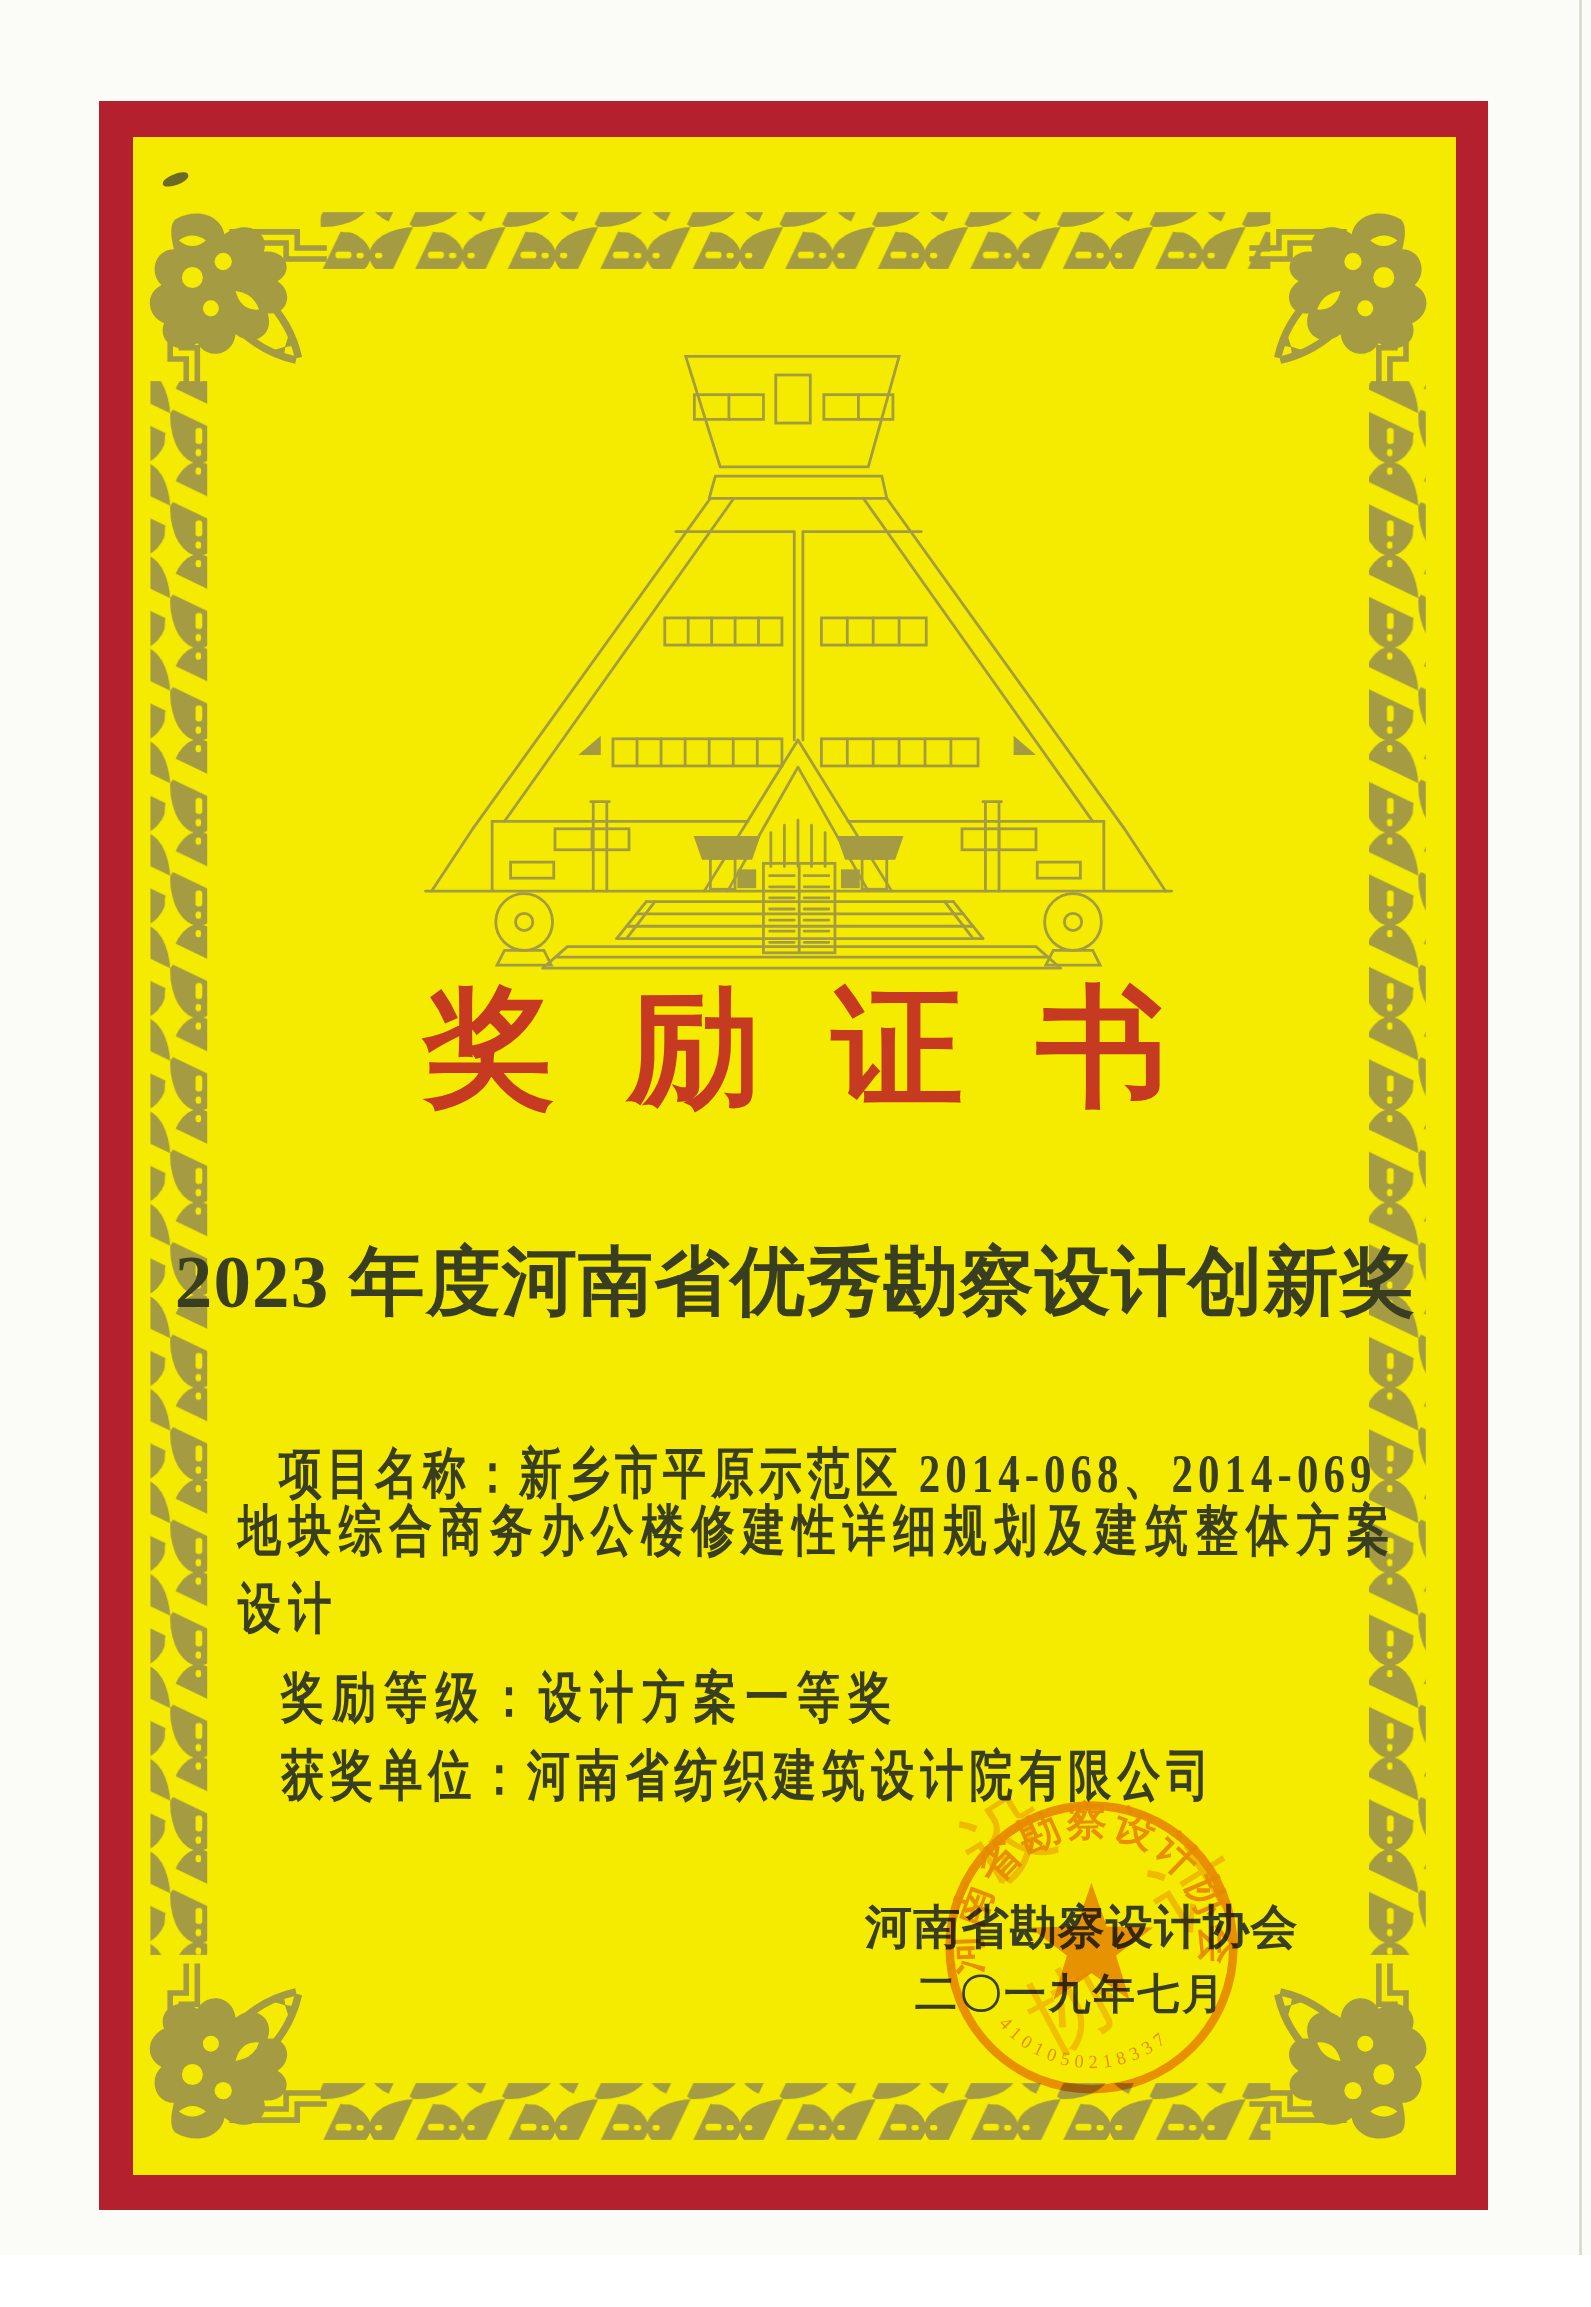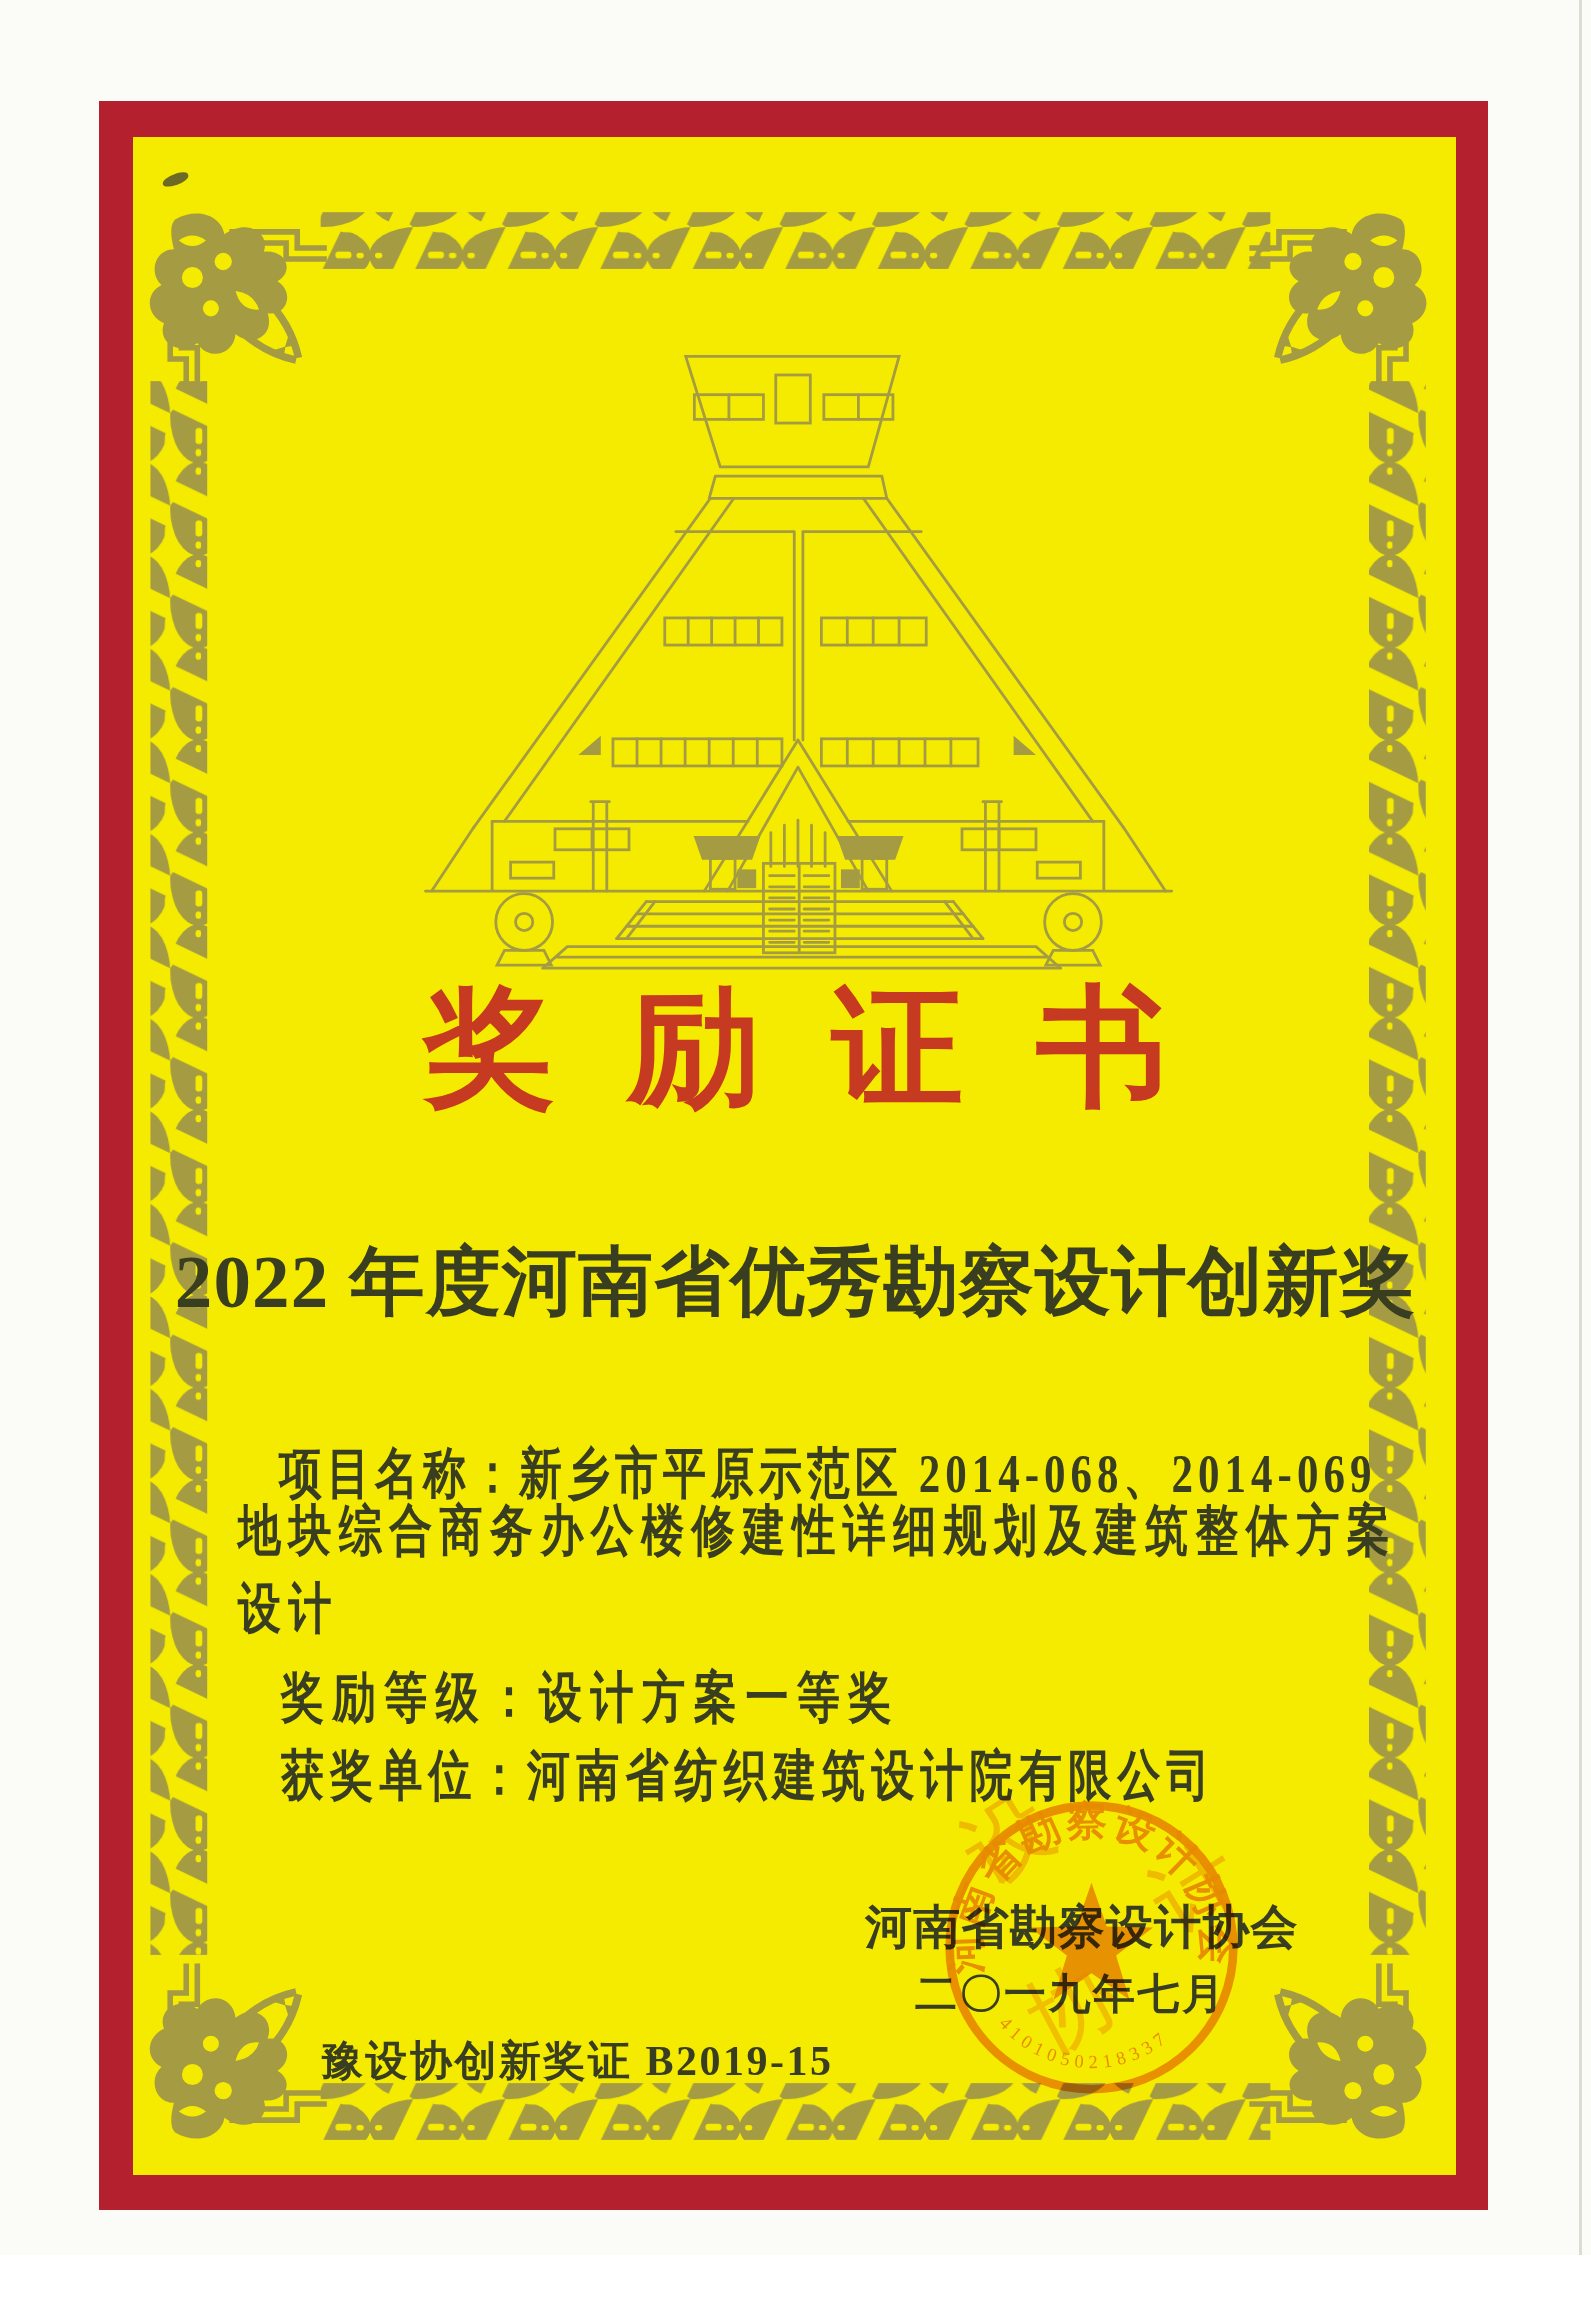--- a/index.html
+++ b/index.html
@@ -171,31 +171,30 @@
       <path d="M1708,1541 H1772 L1784,1565 H1696 Z"></path>
 
       <path d="M1048,1462 H1546 M1032,1482 H1562 M1016,1502 H1578 M1000,1522 H1594"></path>
       <path d="M1048,1462 L1000,1522 M1062,1462 L1016,1522 M1546,1462 L1594,1522 M1532,1462 L1578,1522"></path>
 
       <path d="M920,1535 H1680 M900,1552 H1700 M880,1570 H1720 M920,1535 L880,1570 M1680,1535 L1720,1570"></path>
     </g>
   </svg>
 
   <div class="txt title">奖励证书</div>
-  <div class="txt subtitle">2022 年度河南省优秀勘察设计创新奖</div>
+  <div class="txt subtitle">2023 年度河南省优秀勘察设计创新奖</div>
 
   <div class="txt bodyline l1">项目名称：新乡市平原示范区 2014-068、2014-069</div>
   <div class="txt bodyline l2">地块综合商务办公楼修建性详细规划及建筑整体方案</div>
   <div class="txt bodyline l3">设计</div>
   <div class="txt bodyline l4">奖励等级：设计方案一等奖</div>
   <div class="txt bodyline l5">获奖单位：河南省纺织建筑设计院有限公司</div>
 
   <div class="txt issuer">河南省勘察设计协会</div>
   <div class="txt issue-date">二〇一九年七月</div>
-  <div class="txt certno">豫设协创新奖证 B2019-15</div>
 
   <svg class="layer seal-layer" viewBox="0 0 2580 3741">
     <defs>
       <path id="sealArcTop" d="M1599,3220 A182,182 0 1 1 1941,3220" fill="none"></path>
       <path id="sealArcBot" d="M1610,3270 A195,195 0 0 0 1930,3270" fill="none"></path>
     </defs>
     <g>
       <circle cx="1770" cy="3158" r="230" fill="none" stroke="#f1901d" stroke-width="14" opacity="0.95"></circle>
     </g>
     <g transform="translate(1770,3158)">

